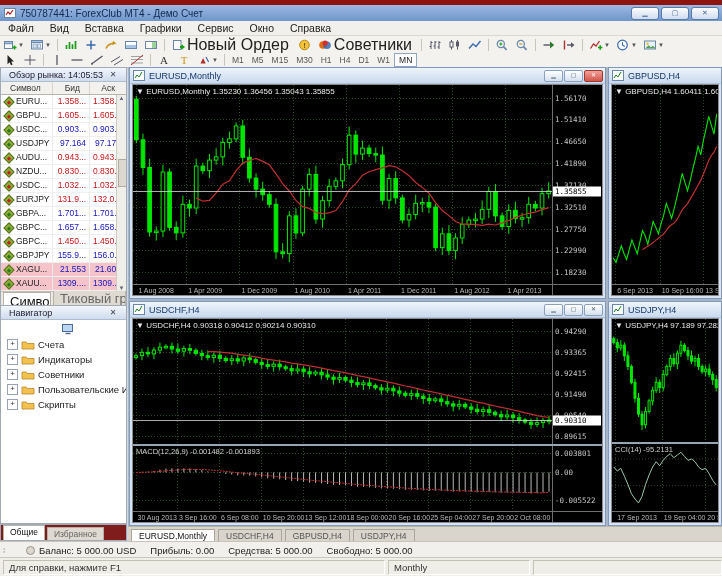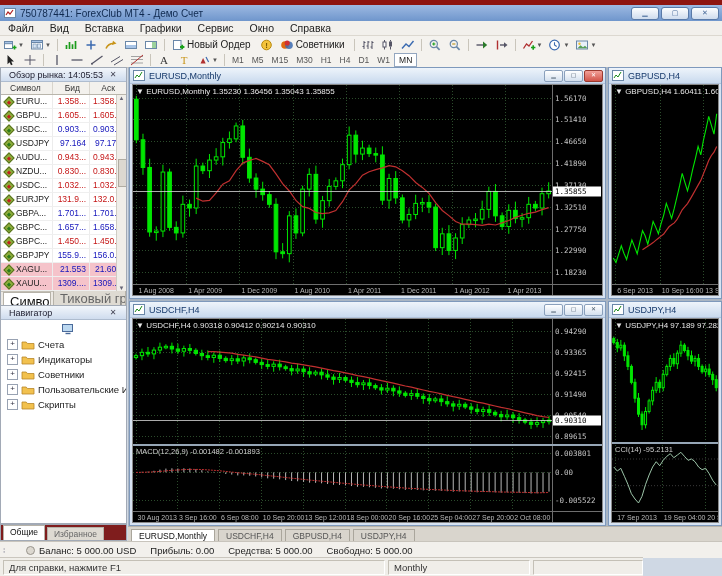--- a/index.html
+++ b/index.html
@@ -15,21 +15,21 @@
   .winbtn{color:#476a9a}
   #tb-buttons{margin-left:auto;margin-right:3px;display:flex}
   #menubar{position:absolute;left:0;top:21px;width:722px;height:14px;background:#f2f0ec;
     border-bottom:1px solid #dcd8d0;display:flex;align-items:center;font-size:10.5px;color:#222}
   #menubar .mi{padding:0 8px;height:14px;line-height:14px}
   .tbrow{position:absolute;left:0;width:722px;background:#f4f2ee;display:flex;align-items:center}
   #tb1{top:36px;height:17px;border-bottom:1px solid #e2ded6}
   #tb2{top:53px;height:14px;border-bottom:1px solid #c6c2b8}
   .icbtn{display:inline-flex;align-items:center;height:15px;padding:0 2px;margin:0 1px;border-radius:2px}
   .icbtn svg{display:block}
-  .icbtn .lbl{font-size:10px;color:#222;margin:0 3px 0 2px;white-space:nowrap}
+  .icbtn .lbl{font-size:16px;color:#222;margin:0 3px 0 2px;white-space:nowrap}
   .dd{font-size:6px;color:#555;margin-left:1px}
   .tbsep{width:1px;height:12px;background:#c9c5bb;margin:0 3px;flex:0 0 1px}
   .tf{font-size:8.5px;color:#555;padding:0 4px;height:12px;line-height:12px;margin:0}
   .tf.active{border:1px solid #93a6bf;background:#fff;color:#222}
   
   .panel{position:absolute;left:0;width:127px;background:#fff;border:1px solid #a2aab6;box-sizing:border-box}
   .phead{height:13px;background:linear-gradient(#f2f6fb,#cfdcee);border-bottom:1px solid #aebccf;
     display:flex;align-items:center;font-size:9px;color:#223;padding:0 8px}
   .phead .x{margin-left:auto;font-size:8px;color:#445;width:10px;text-align:center}
   #market-watch{top:67px;height:238px}
@@ -70,21 +70,21 @@
   
   #chart-tabbar{position:absolute;left:128px;top:526px;width:594px;height:15px;background:#d9d5cd;
     border-top:1px solid #b8b4aa;display:flex;align-items:flex-end;font-size:8.5px;color:#555}
   .ctab{padding:1px 7px;margin-left:3px;border:1px solid #aaa69c;border-bottom:none;background:#d9d5cd;white-space:nowrap}
   .ctab.active{background:#fff;color:#111}
   #terminal-bar{position:absolute;left:0;top:541px;width:722px;height:16px;background:#f2f0ec;
     border-top:1px solid #c8c4bc;display:flex;align-items:center;font-size:9.5px;color:#222}
   #terminal-bar .hndl{width:8px;color:#889;font-size:8px;text-align:center}
   #terminal-bar .coin{width:7px;height:7px;border-radius:50%;border:1px solid #98948c;background:#dcd8d0;margin:0 4px}
   #terminal-bar span{margin-right:14px;white-space:nowrap}
-  #statusbar{position:absolute;left:0;top:557px;width:643px;height:19px;background:#f0eee9;
+  #statusbar{position:absolute;left:0;top:557px;width:722px;height:19px;background:#f0eee9;
     border-top:1px solid #cac6be;display:flex;align-items:center;font-size:9.5px;color:#333}
   .scell{border:1px solid #c4c0b6;border-right-color:#fff;border-bottom-color:#fff;height:13px;line-height:13px;
     padding:0 5px;margin-left:3px;white-space:nowrap;overflow:hidden}
   #sb-help{flex:0 0 370px}
   #sb-profile{flex:0 0 130px}
   #sb-sp{flex:1}
 </style>
 </head>
 <body>
 

